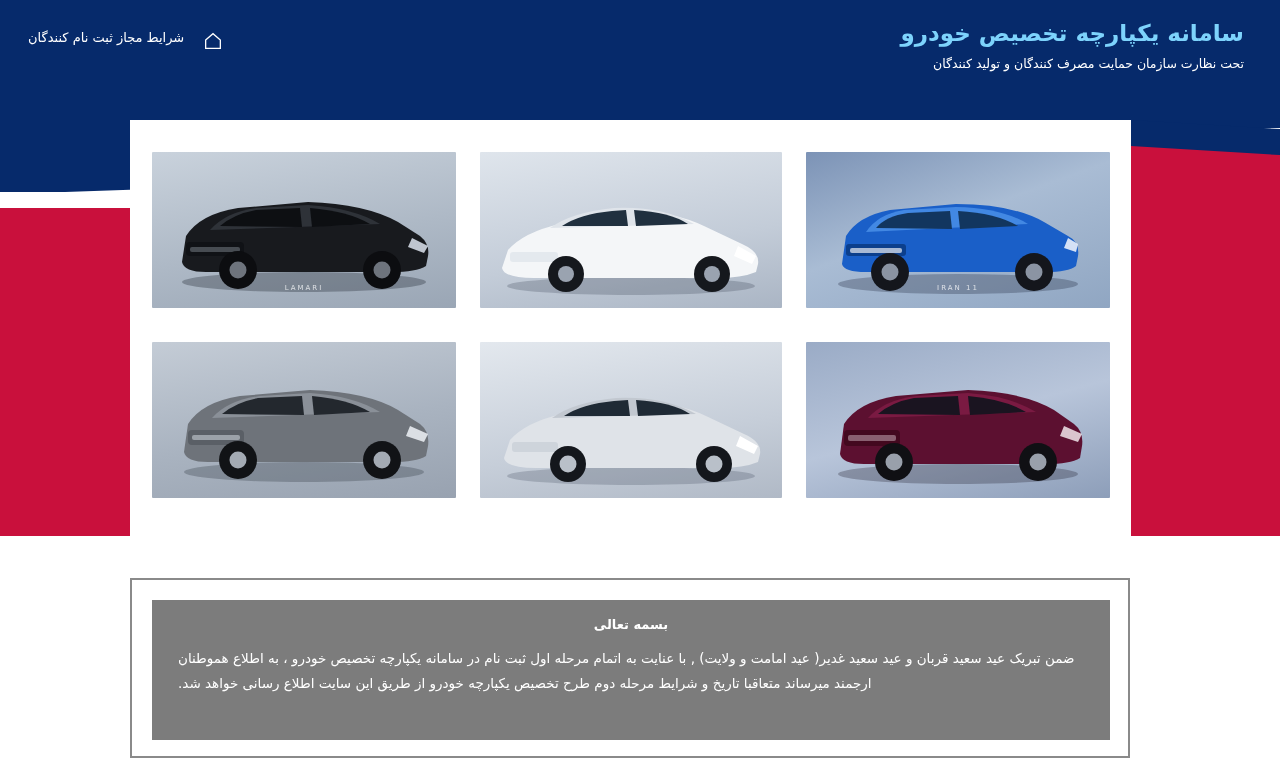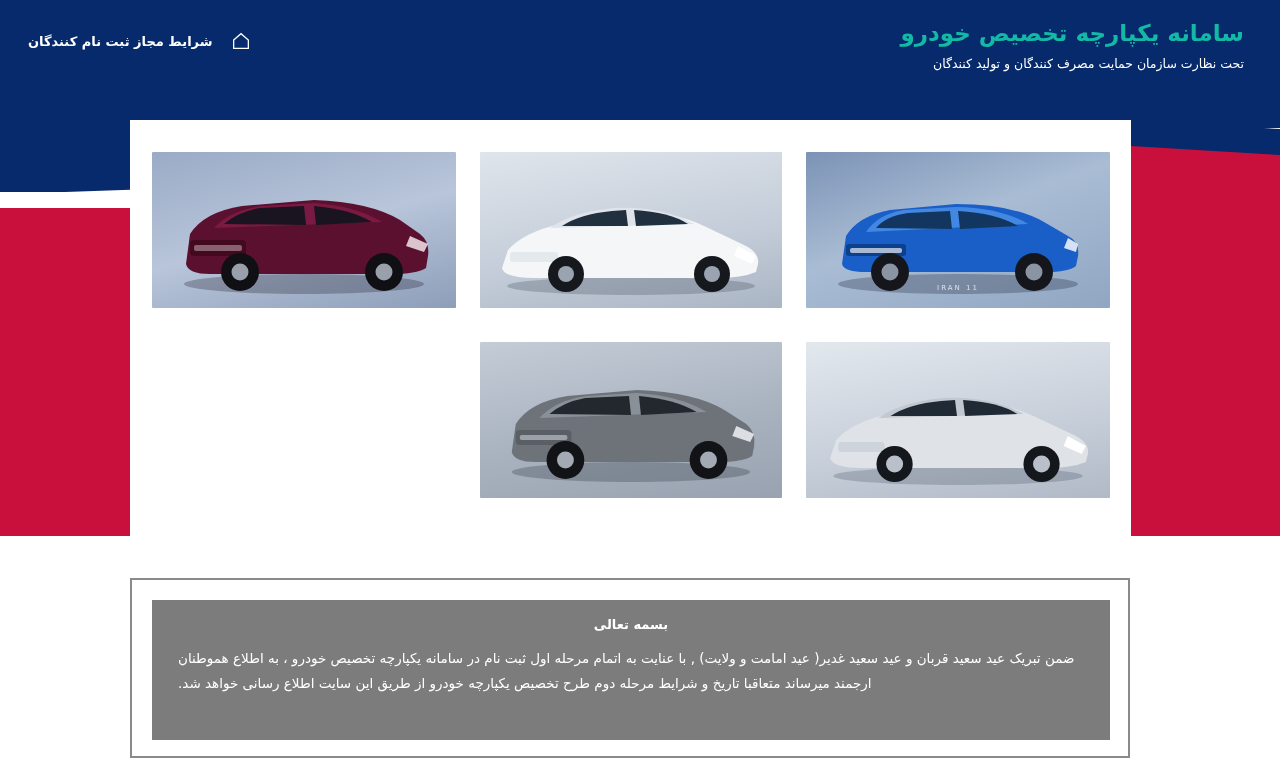--- a/index.html
+++ b/index.html
@@ -29,43 +29,41 @@
     width: 100%;
     height: 100%;
   }
   .header-titles {
     position: absolute;
     right: 36px;
     top: 18px;
     text-align: right;
   }
   .site-title {
-    color: #14b8a6;
+    color: #7dd3fc;
     font-size: 23px;
     font-weight: bold;
     letter-spacing: 0px;
     line-height: 30px;
     white-space: nowrap;
   }
   .site-subtitle {
     color: #ffffff;
     font-size: 12.5px;
     line-height: 20px;
     margin-top: 6px;
     white-space: nowrap;
   }
   .header-nav {
     position: absolute;
     left: 28px;
     top: 30px;
     display: flex;
-    align-items: center;
     gap: 18px;
     direction: ltr;
-    font-weight: bold;
   }
   .nav-link {
     color: #ffffff;
     font-size: 13px;
     text-decoration: none;
     white-space: nowrap;
   }
   .home-icon {
     display: inline-flex;
     align-items: center;
@@ -274,20 +272,39 @@
         <circle cx="86" cy="122" r="18" fill="#15181d"></circle>
         <circle cx="86" cy="122" r="8" fill="#9aa3b0"></circle>
         <circle cx="232" cy="122" r="18" fill="#15181d"></circle>
         <circle cx="232" cy="122" r="8" fill="#9aa3b0"></circle>
         <path d="M258 94 L276 104 L272 112 L254 104 Z" fill="#ffffff"></path>
       </svg>
     </div>
     <div class="plate"></div>
   </div>
 
+  <div class="car-card bg-c">
+    <div class="veh">
+      <svg viewBox="0 0 304 156" preserveAspectRatio="none">
+        <ellipse cx="152" cy="130" rx="122" ry="10" fill="rgba(20,25,35,0.3)"></ellipse>
+        <path d="M30 110 L34 84 Q48 62 86 56 L156 50 Q214 52 246 70 L268 84 Q278 92 276 104 L274 114 Q264 120 240 120 L54 120 Q32 120 30 110 Z" fill="#181a1e"></path>
+        <path d="M58 78 Q74 60 104 56 L156 53 Q202 56 228 72 L58 78 Z" fill="#2e3238"></path>
+        <path d="M68 74 Q82 62 104 58 L148 56 L150 75 Z" fill="#0d0f12"></path>
+        <path d="M158 56 Q196 59 218 72 L160 75 Z" fill="#0d0f12"></path>
+        <rect x="34" y="90" width="58" height="14" rx="4" fill="#101216"></rect>
+        <rect x="38" y="95" width="50" height="5" rx="2" fill="#6d737c" opacity="0.6"></rect>
+        <circle cx="86" cy="118" r="19" fill="#0c0d10"></circle>
+        <circle cx="86" cy="118" r="8.5" fill="#6e747d"></circle>
+        <circle cx="230" cy="118" r="19" fill="#0c0d10"></circle>
+        <circle cx="230" cy="118" r="8.5" fill="#6e747d"></circle>
+        <path d="M260 86 L276 94 L272 101 L256 95 Z" fill="#dde4ee" opacity="0.85"></path>
+      </svg>
+    </div>
+    <div class="plate">LAMARI</div>
+  </div>
 
   <div class="car-card bg-d">
     <div class="veh">
       <svg viewBox="0 0 304 156" preserveAspectRatio="none">
         <ellipse cx="152" cy="132" rx="120" ry="10" fill="rgba(25,20,35,0.28)"></ellipse>
         <path d="M34 112 L38 82 Q52 60 90 54 L162 48 Q218 50 248 68 L268 82 Q278 90 276 104 L274 116 Q264 122 240 122 L58 122 Q36 122 34 112 Z" fill="#5c1030"></path>
         <path d="M62 76 Q78 58 110 54 L162 51 Q204 54 230 70 L62 76 Z" fill="#7a1a42"></path>
         <path d="M72 72 Q86 60 108 56 L152 54 L154 73 Z" fill="#1a1420"></path>
         <path d="M162 54 Q198 57 220 70 L164 73 Z" fill="#1a1420"></path>
         <rect x="38" y="88" width="56" height="16" rx="4" fill="#43091f"></rect>

